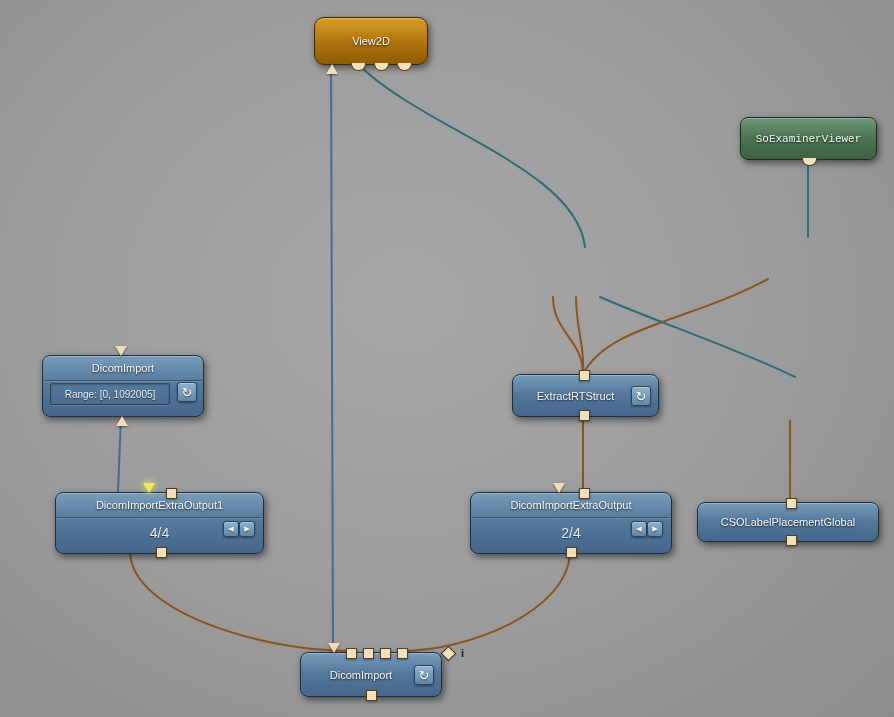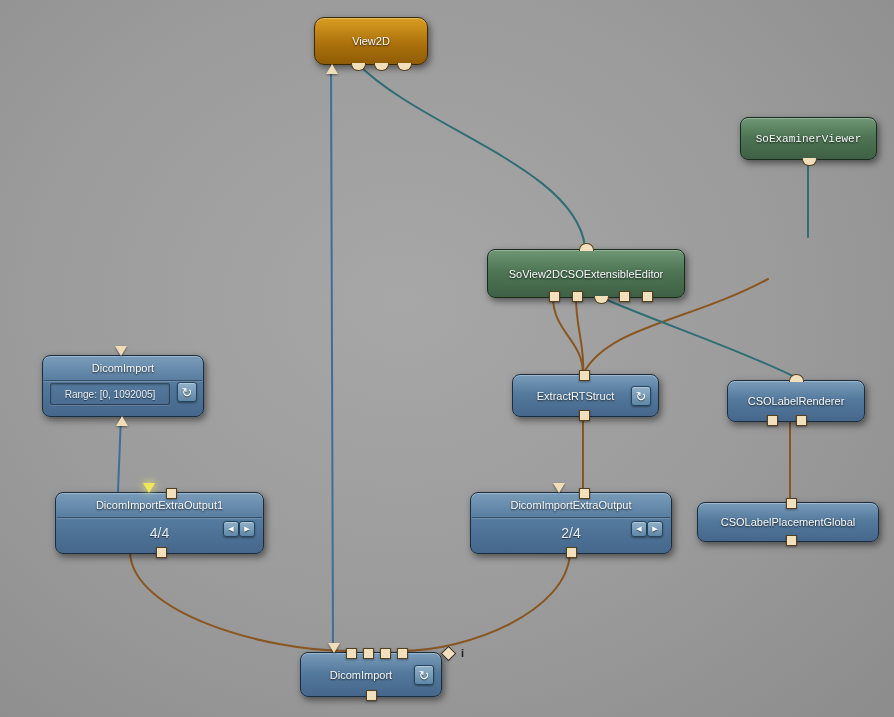--- a/index.html
+++ b/index.html
@@ -87,53 +87,38 @@
     <div class="con half-bottom" style="left:36px;"></div>
     <div class="con half-bottom" style="left:59px;"></div>
     <div class="con half-bottom" style="left:82px;"></div>
   </div>
 
   <div class="node green" style="left:740px;top:117px;width:135px;height:41px;font-family:Liberation Mono, monospace;">
     <div class="title center">SoExaminerViewer</div>
     <div class="con half-bottom" style="left:61px;"></div>
   </div>
 
-  <div class="node green" style="left:487px;top:249px;width:196px;height:47px;">
-    <div class="title center">SoView2DCSOExtensibleEditor</div>
-    <div class="con half-top" style="left:91px;"></div>
-    <div class="con sq b" style="left:61px;"></div>
-    <div class="con sq b" style="left:84px;"></div>
-    <div class="con half-bottom" style="left:106px;"></div>
-    <div class="con sq b" style="left:131px;"></div>
-    <div class="con sq b" style="left:154px;"></div>
-  </div>
 
 
   <div class="node blue" style="left:42px;top:355px;width:160px;height:60px;">
     <div class="title rowtop">DicomImport</div>
     <div class="divider"></div>
     <div class="rangebox">Range: [0, 1092005]</div>
     <div class="mini-btn refresh" style="right:6px;top:26px;">↻</div>
     <div class="con tri tri-down" style="left:72px;"></div>
     <div class="con tri tri-up" style="left:73px;"></div>
   </div>
 
   <div class="node blue" style="left:512px;top:374px;width:145px;height:41px;">
     <div class="title center padded">ExtractRTStruct</div>
     <div class="mini-btn refresh" style="right:7px;top:11px;">↻</div>
     <div class="con sq t" style="left:66px;"></div>
     <div class="con sq b" style="left:66px;"></div>
   </div>
 
-  <div class="node blue" style="left:727px;top:380px;width:136px;height:40px;">
-    <div class="title center">CSOLabelRenderer</div>
-    <div class="con half-top" style="left:61px;"></div>
-    <div class="con sq b" style="left:39px;"></div>
-    <div class="con sq b" style="left:68px;"></div>
-  </div>
 
   <div class="node blue" style="left:25px;top:492px;width:207px;height:60px;margin-left:30px;">
     <div class="title rowtop">DicomImportExtraOutput1</div>
     <div class="divider"></div>
     <div class="subtitle">4/4</div>
     <div class="mini-btn arrow-btn" style="right:24px;top:28px;">◀</div>
     <div class="mini-btn arrow-btn" style="right:8px;top:28px;">▶</div>
     <div class="con tri tri-down hl" style="left:87px;"></div>
     <div class="con sq t" style="left:110px;"></div>
     <div class="con sq b" style="left:100px;"></div>

